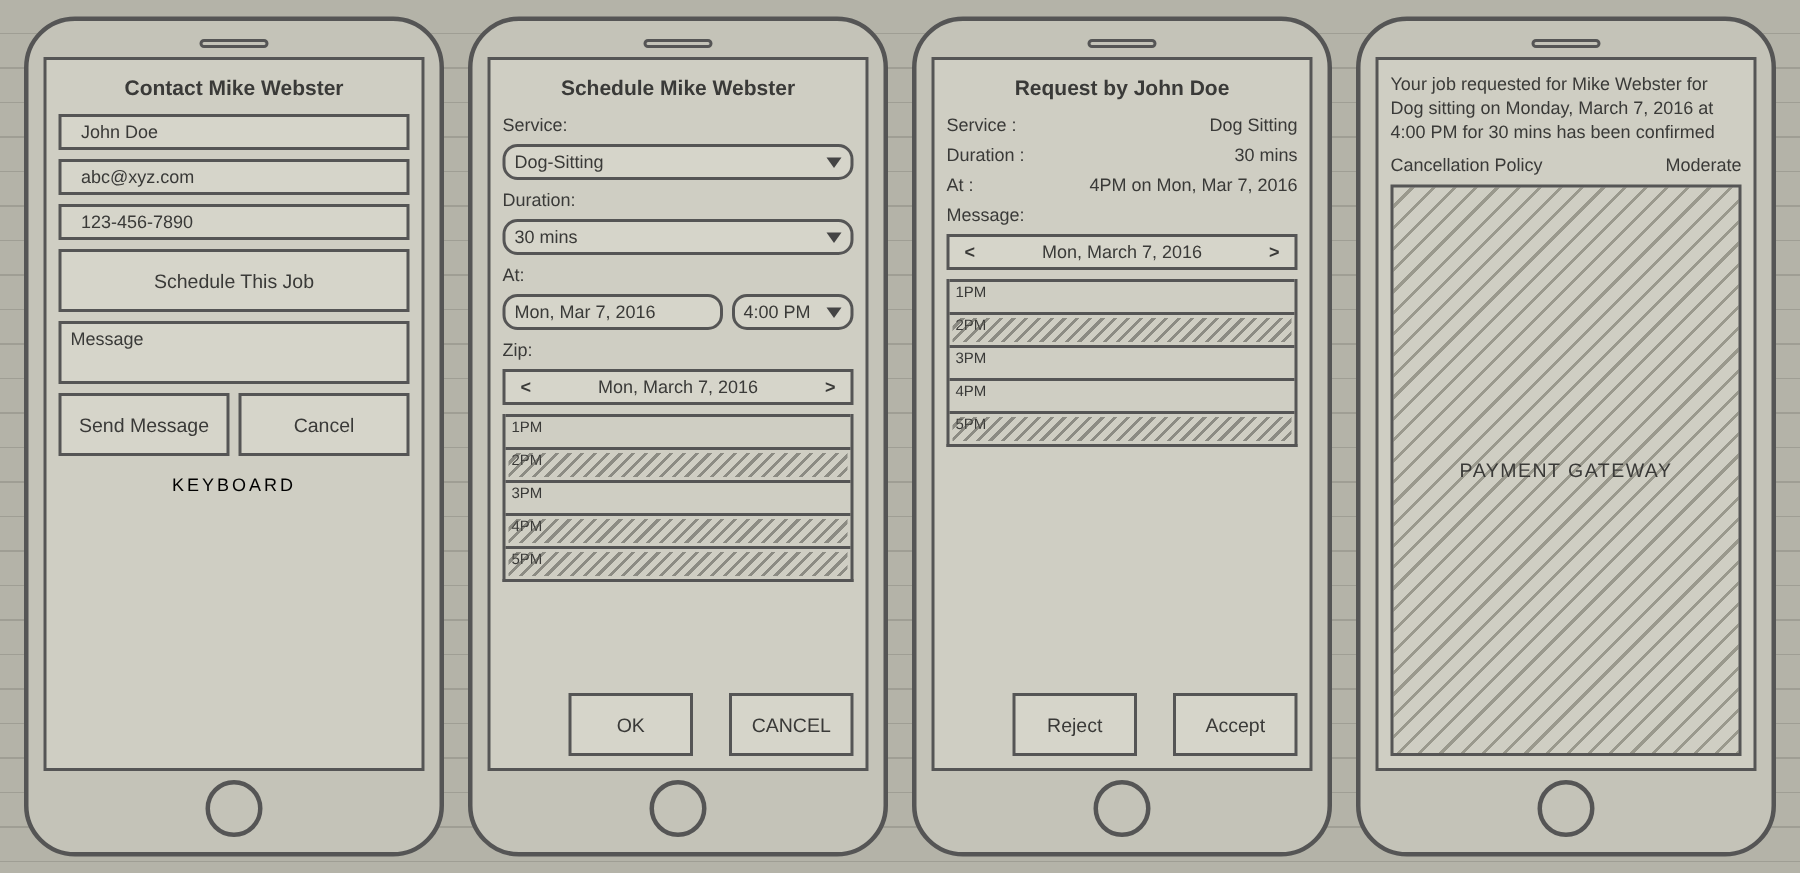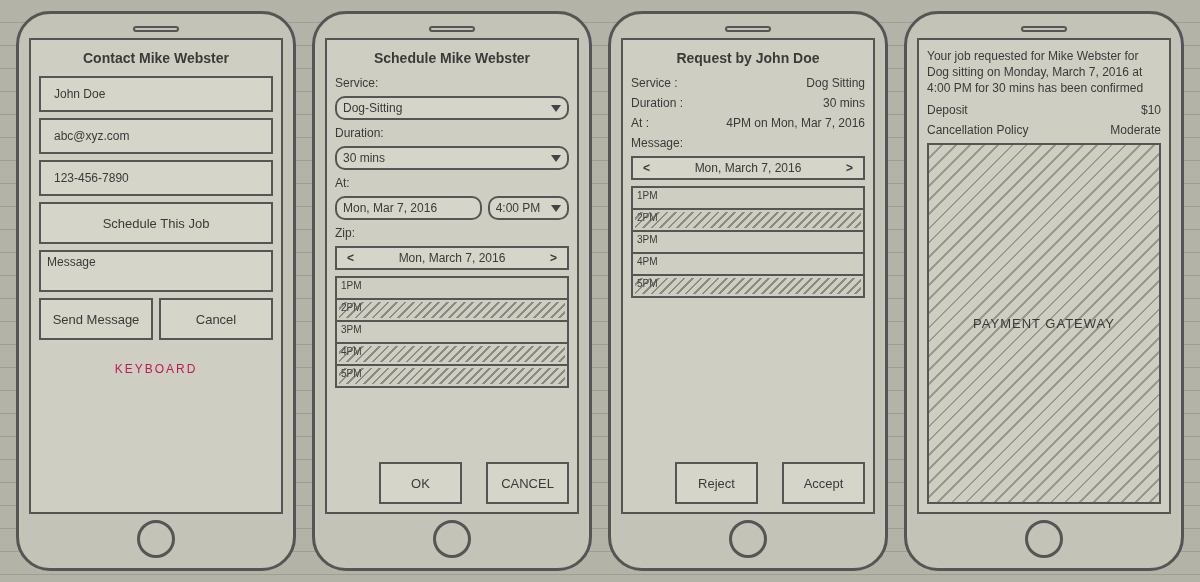--- a/index.html
+++ b/index.html
@@ -64,21 +64,21 @@
   }
   .label {
     font-size: 12px;
   }
   .field, .select, .textarea, .btn, .date-nav {
     border: 2px solid #555;
     background: #d6d5ca;
     font-size: 12px;
     padding: 3px 6px;
   }
-  .field { height: 36px; display:flex; align-items:center;padding-left:13px; }
+  .field { height: 24px; display:flex; align-items:center;padding-left:13px; }
   .select {
     height: 24px;
     display: flex; align-items: center; justify-content: space-between; border-radius: 10px;
   }
   .tri {
     width: 0; height: 0;
     border-left: 5px solid transparent;
     border-right: 5px solid transparent;
     border-top: 7px solid #444;
   }
@@ -115,22 +115,22 @@
     position:absolute; inset:2px;
     background: repeating-linear-gradient(135deg,
       transparent 0, transparent 4px,
       #55554f 4px, #55554f 6px);
     opacity: .55;
   }
   .footnote {
     text-align:center;
     font-size: 12px;
     letter-spacing: 2px;
-    margin-top: 16px;
-    color:#be185d;
+    margin-top: 6px;
+    color:#000000;
   }
   .kv { display:flex; justify-content:space-between; font-size:12px; gap:6px; }
   .para { font-size:12px; line-height:1.35; }
   .gateway {
     flex:1 1 auto;
     border:2px solid #555;
     display:flex; align-items:center; justify-content:center;
     background: repeating-linear-gradient(135deg,
       #cfcec3 0, #cfcec3 8px,
       #9a998d 8px, #9a998d 10px);
@@ -248,24 +248,20 @@
       </div>
     </div>
     <div class="home"></div>
   </div>
 
   <div class="phone">
     <div class="speaker"></div>
     <div class="screen">
       <div class="para">Your job requested for Mike Webster for Dog sitting on Monday, March 7, 2016 at 4:00 PM for 30 mins has been confirmed</div>
       <div class="kv">
-        <span>Deposit</span>
-        <span>$10</span>
-      </div>
-      <div class="kv">
         <span>Cancellation Policy</span>
         <span>Moderate</span>
       </div>
       <div class="gateway">
         <span>PAYMENT GATEWAY</span>
       </div>
     </div>
     <div class="home"></div>
   </div>
 

